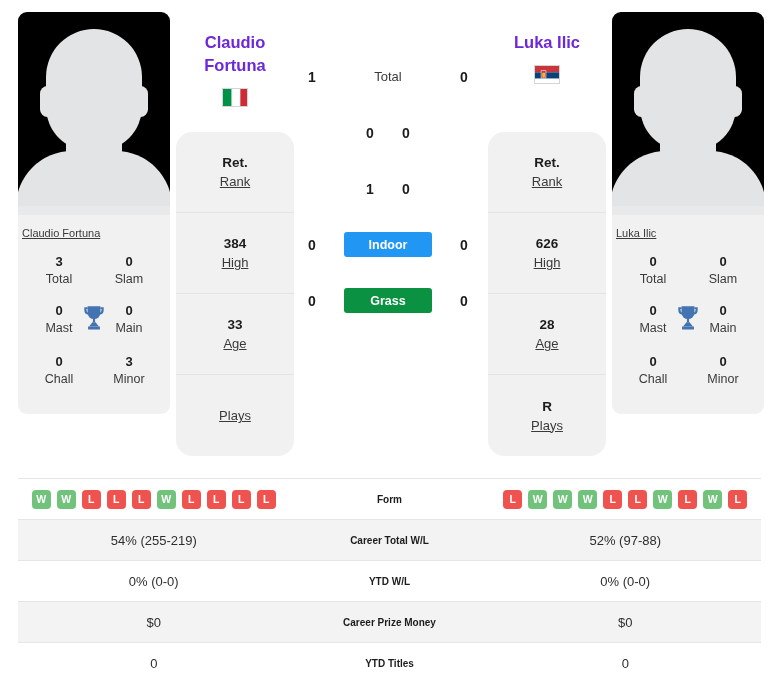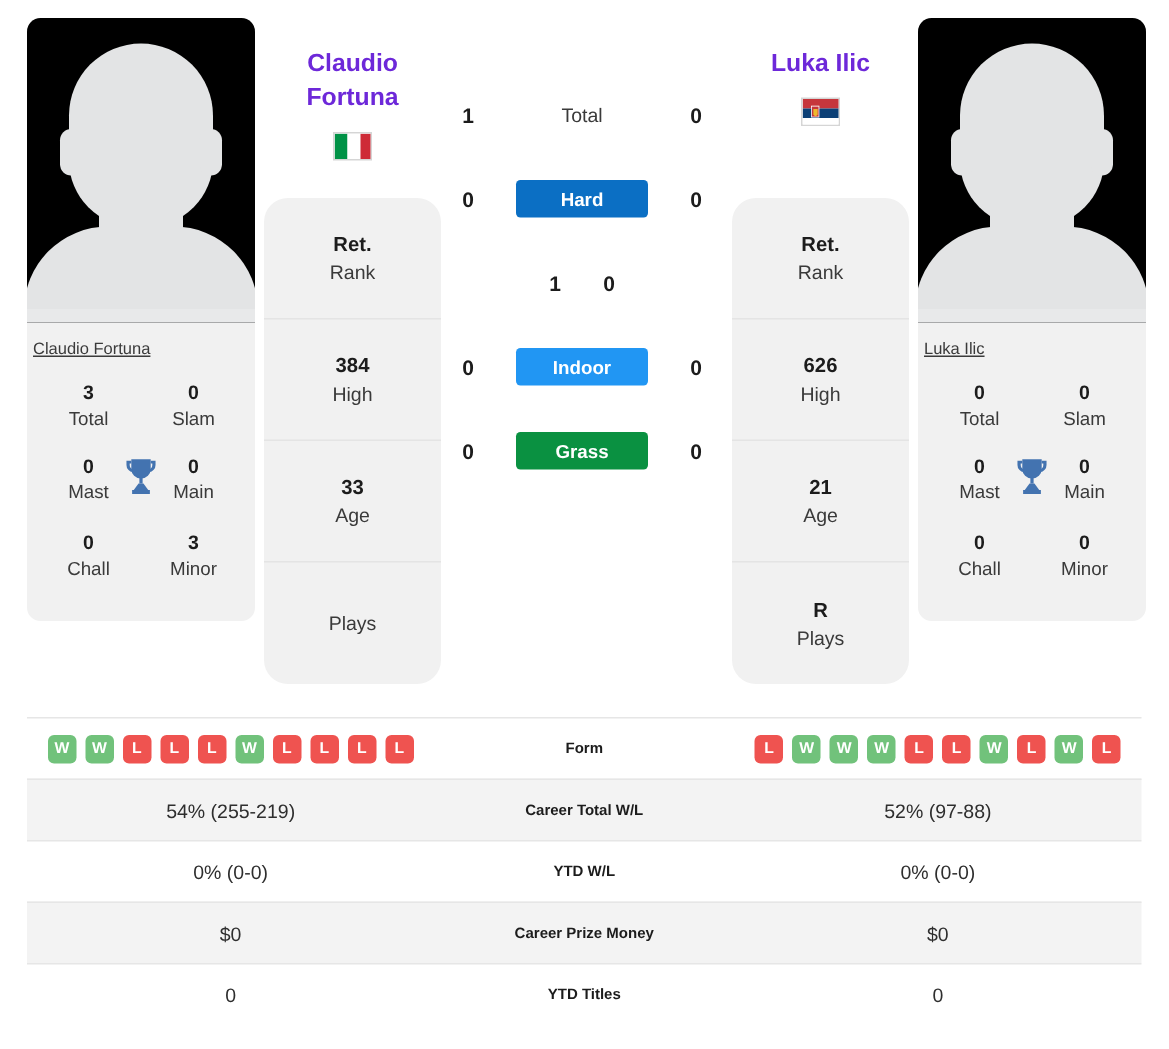--- a/index.html
+++ b/index.html
@@ -174,20 +174,21 @@
     font-size: 13.5px;
     font-weight: bold;
     color: #1c1c1c;
     line-height: 19px;
     min-height: 0;
   }
   .rank-lbl {
     font-size: 13px;
     color: #3a3a3a;
     line-height: 19px;
+    text-decoration: underline;
   }
 
   
   .center-col {
     flex: 1 1 auto;
     padding-top: 52px;
     display: flex;
     flex-direction: column;
     gap: 31px;
   }
@@ -363,21 +364,20 @@
   </div>
 
   <div class="center-col">
     <div class="surf-row">
       <div class="surf-score">1</div>
       <div class="surf-bar plain">Total</div>
       <div class="surf-score">0</div>
     </div>
     <div class="surf-row">
       <div class="surf-score">0</div>
-      <div class="surf-bar" style="background:#0b6fc4">Hard</div>
       <div class="surf-score">0</div>
     </div>
     <div class="surf-row">
       <div class="surf-score">1</div>
       <div class="surf-score">0</div>
     </div>
     <div class="surf-row">
       <div class="surf-score">0</div>
       <div class="surf-bar" style="background:#2196f3">Indoor</div>
       <div class="surf-score">0</div>
@@ -407,21 +407,21 @@
     <div class="rank-card">
       <div class="rank-cell">
         <div class="rank-val">Ret.</div>
         <div class="rank-lbl">Rank</div>
       </div>
       <div class="rank-cell">
         <div class="rank-val">626</div>
         <div class="rank-lbl">High</div>
       </div>
       <div class="rank-cell">
-        <div class="rank-val">21</div>
+        <div class="rank-val">28</div>
         <div class="rank-lbl">Age</div>
       </div>
       <div class="rank-cell">
         <div class="rank-val">R</div>
         <div class="rank-lbl">Plays</div>
       </div>
     </div>
   </div>
 
   <div class="player-col" style="margin-left:6px">

